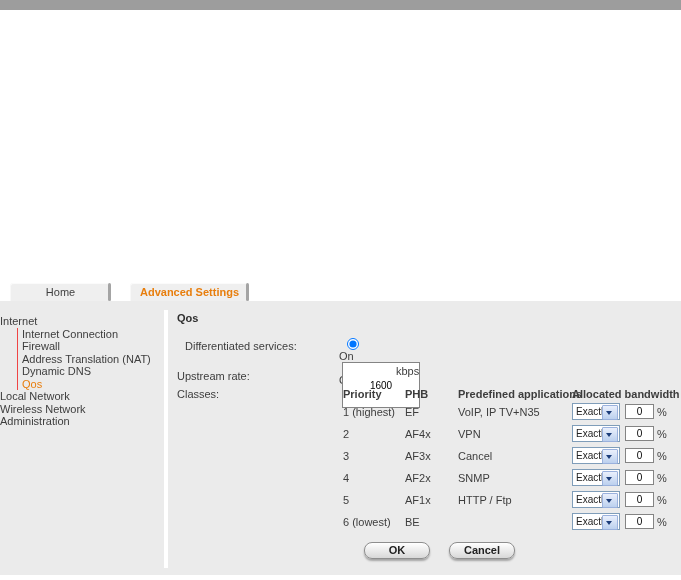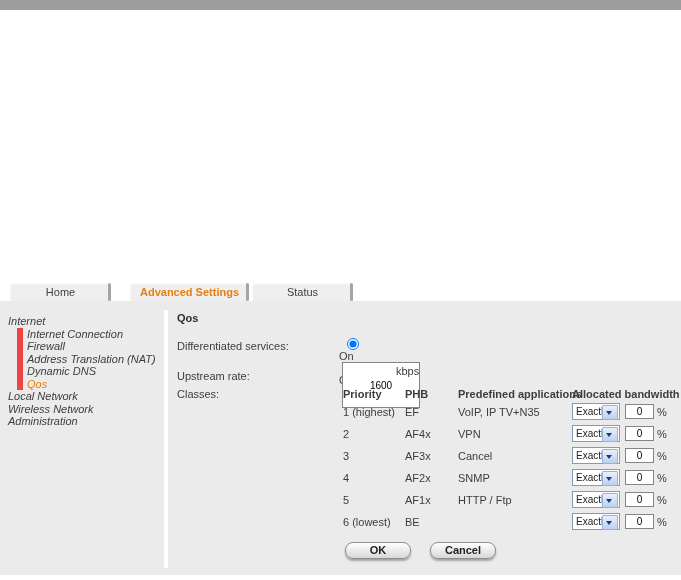--- a/index.html
+++ b/index.html
@@ -30,29 +30,29 @@
   .tab .tab-sep{position:absolute;right:0;top:0;bottom:0;width:3px;background:#a4a4a4;border-radius:2px;}
   .tab.active .tab-label{color:var(--accent);font-weight:bold;}
 
   
   .panel{position:absolute;left:0;top:301px;width:681px;height:274px;background:var(--panel);}
   .panel-divider{position:absolute;left:164px;top:9px;width:4px;height:258px;background:#ffffff;}
 
   
   .sidebar{position:absolute;left:0;top:14px;width:163px;font-size:11px;color:var(--text);}
   .side-item{line-height:12.5px;white-space:nowrap;cursor:pointer;}
-  .side-item.lvl0{padding-left:8px;font-style:italic;}
-  .side-item.lvl1{margin-left:17px;border-left:6px solid #ef4444;padding-left:4px;font-style:italic;}
+  .side-item.lvl0{}
+  .side-item.lvl1{margin-left:17px;border-left:1px solid #ef4444;padding-left:4px;}
   .side-item.active{color:var(--accent);}
 
   
   .content{position:absolute;left:168px;top:0;width:513px;height:274px;font-size:11px;color:var(--text);}
   .qos-title{position:absolute;left:9px;top:11px;font-weight:bold;color:#2f2f2f;}
   .lbl{position:absolute;white-space:nowrap;}
-  .lbl-diff{left:9px;top:39px;}
+  .lbl-diff{left:17px;top:39px;}
   .lbl-up{left:9px;top:69px;}
   .lbl-classes{left:9px;top:87px;}
 
   .radio-group{position:absolute;left:171px;top:37px;height:15px;display:flex;align-items:center;flex-direction:column;}
   .radio-group input{width:12px;height:12px;margin:0 5px 0 0;cursor:pointer;}
   .radio-group .radio-label{margin-right:18px;}
 
   .up-input{
     position:absolute;left:174px;top:61px;width:46px;height:14px;
     border:1px solid #848484;background:#fff;font-size:10px;text-align:center;padding:15px;
@@ -86,41 +86,37 @@
     font-family:"Liberation Sans", sans-serif;
   }
 
   
   .btn{
     position:absolute;top:241px;width:66px;height:17px;
     border:1px solid #8e8e8e;border-radius:8px;
     background:linear-gradient(#ffffff,#d8d8d8);
     box-shadow:0 2px 2px rgba(0,0,0,0.3);
     font-size:11px;font-weight:bold;color:#222;text-align:center;line-height:15px;
-    cursor:pointer;font-family:"Liberation Sans", sans-serif;padding:0;
+    cursor:pointer;font-family:"Liberation Sans", sans-serif;padding:0;margin-left:19px;
   }
   .btn-ok{left:177px;}
   .btn-cancel{left:262px;}
 </style>
 </head>
 <body>
 
 <div class="topbar"></div>
 
 <div class="tabbar">
     <div class="tab">
     <span class="tab-label">Home</span>
     <span class="tab-sep"></span>
   </div>
     <div class="tab active">
     <span class="tab-label">Advanced Settings</span>
-    <span class="tab-sep"></span>
-  </div>
-    <div class="tab">
-    <span class="tab-label">Status</span>
     <span class="tab-sep"></span>
   </div>
   </div>
 
 <div class="panel">
   <div class="panel-divider"></div>
 
   <div class="sidebar">
       <div class="side-item lvl0">Internet</div>
       <div class="side-item lvl1">Internet Connection</div>

